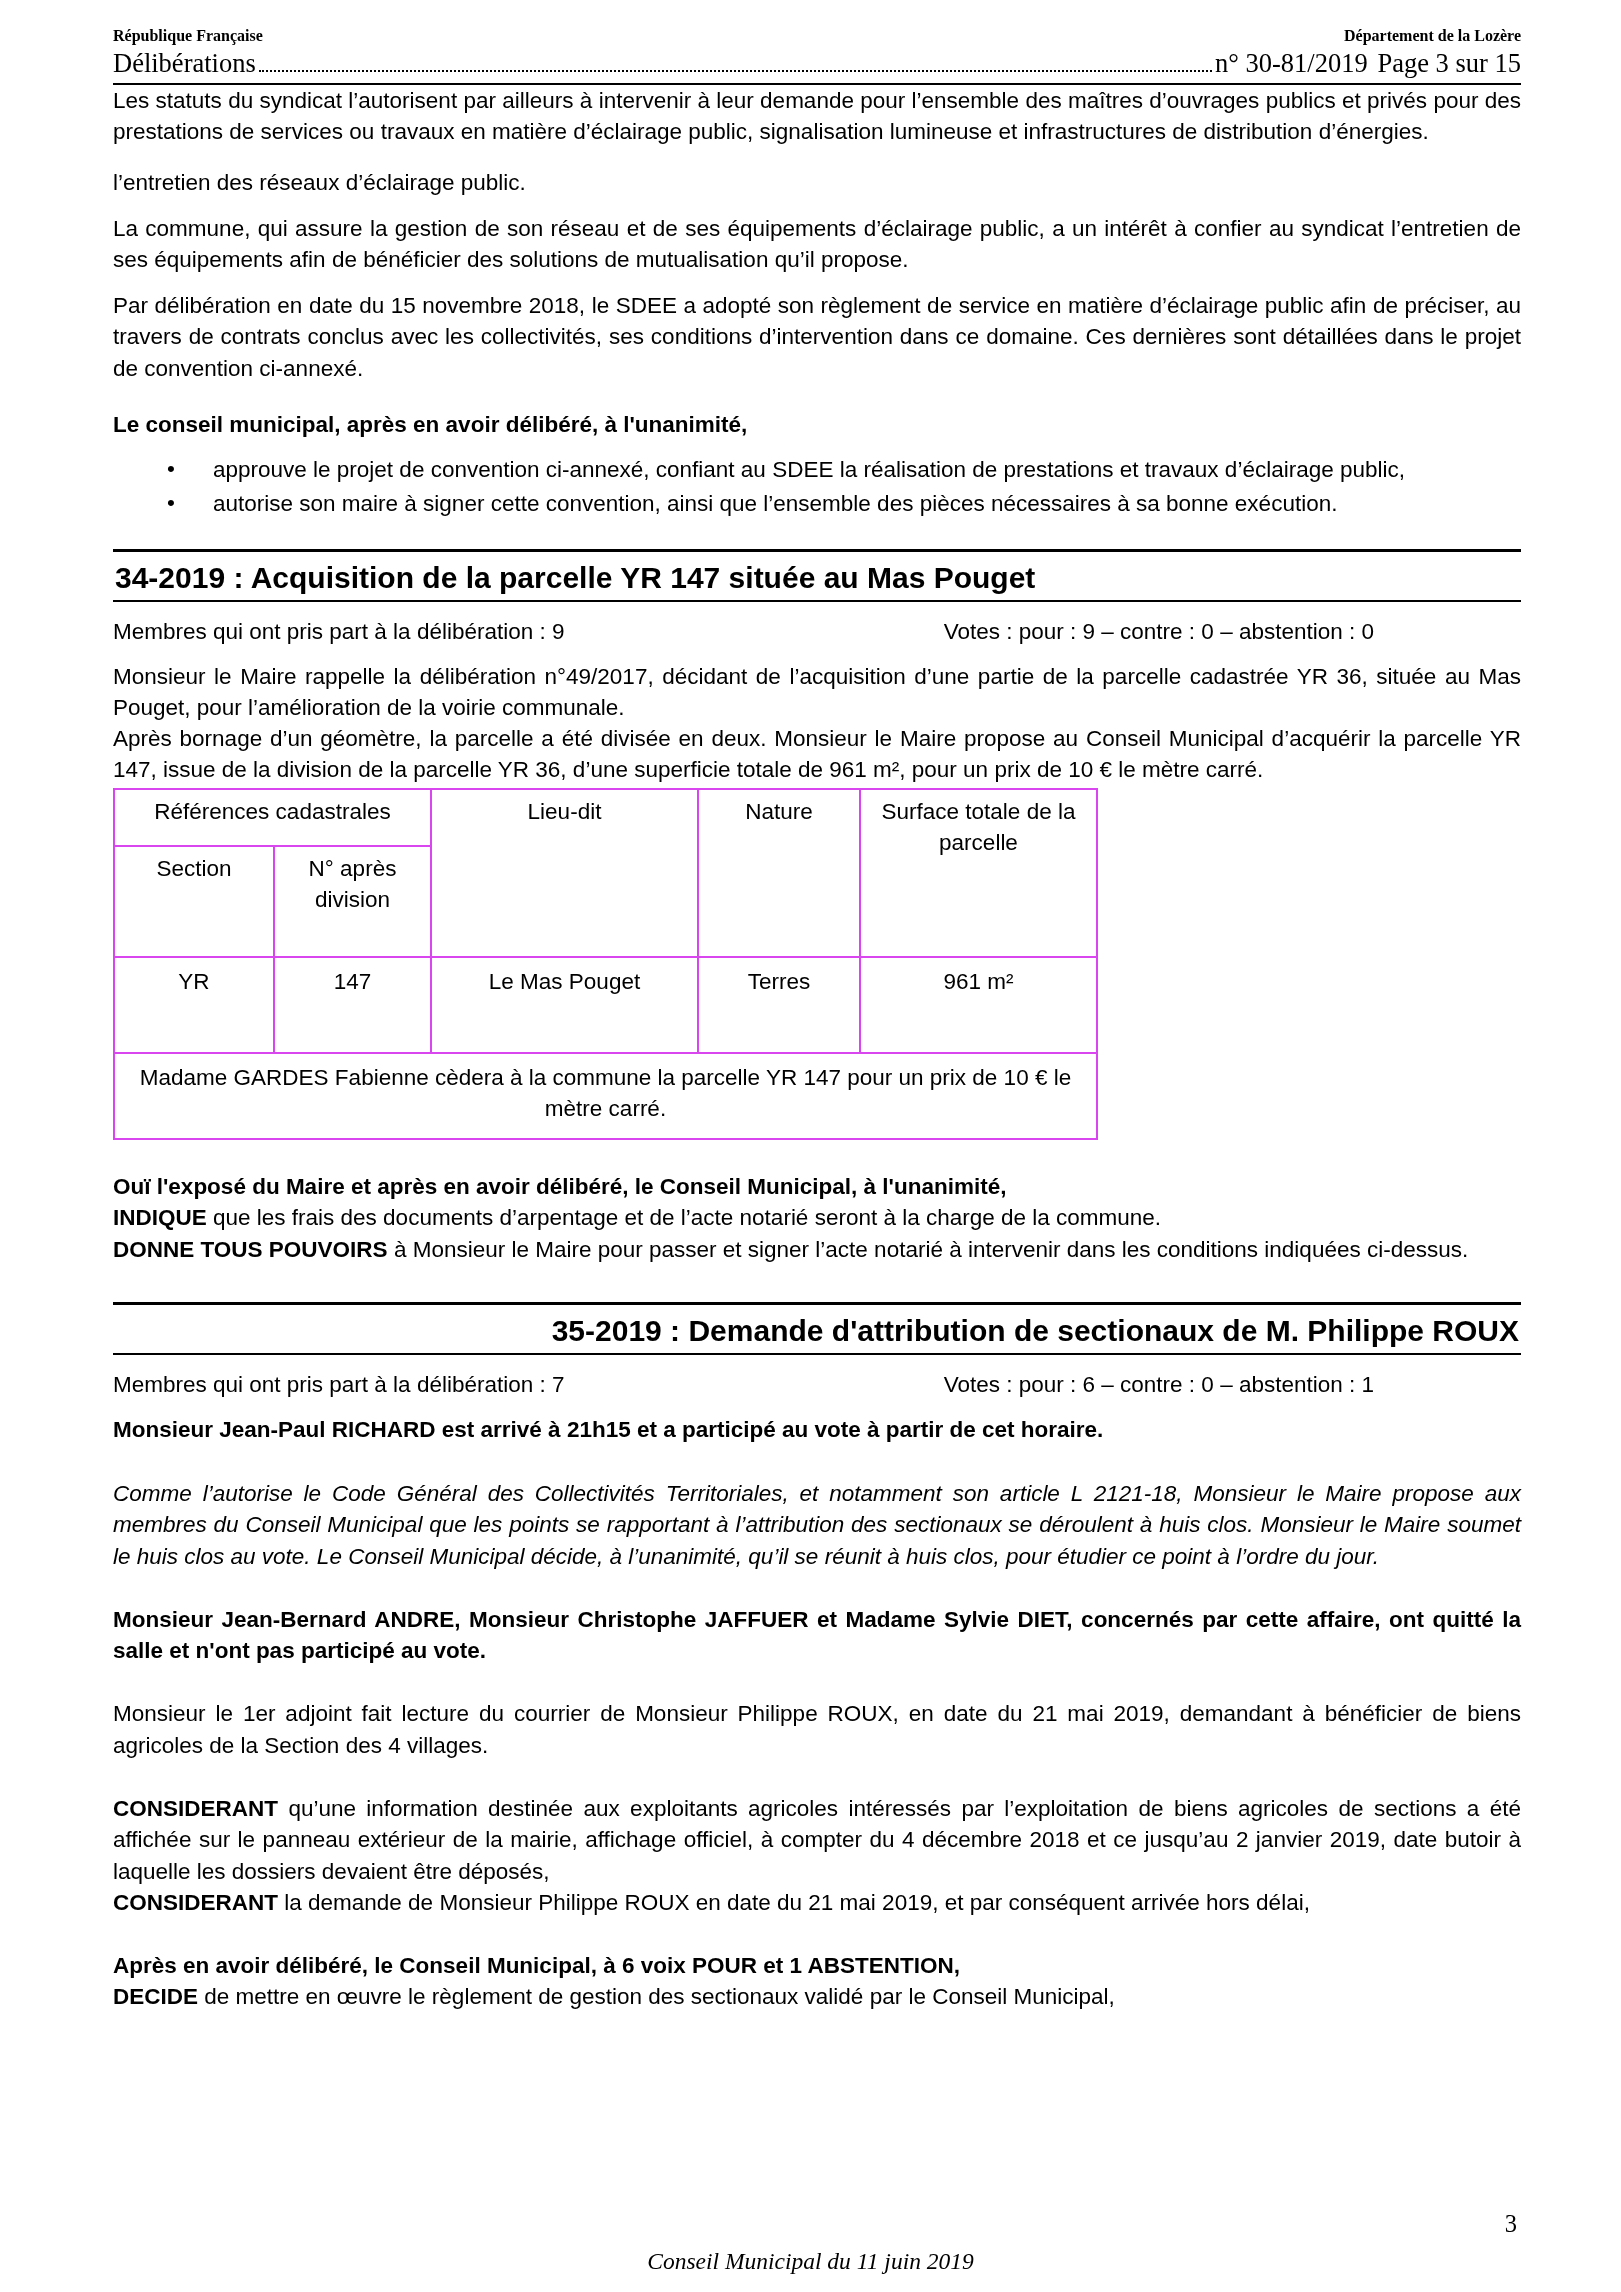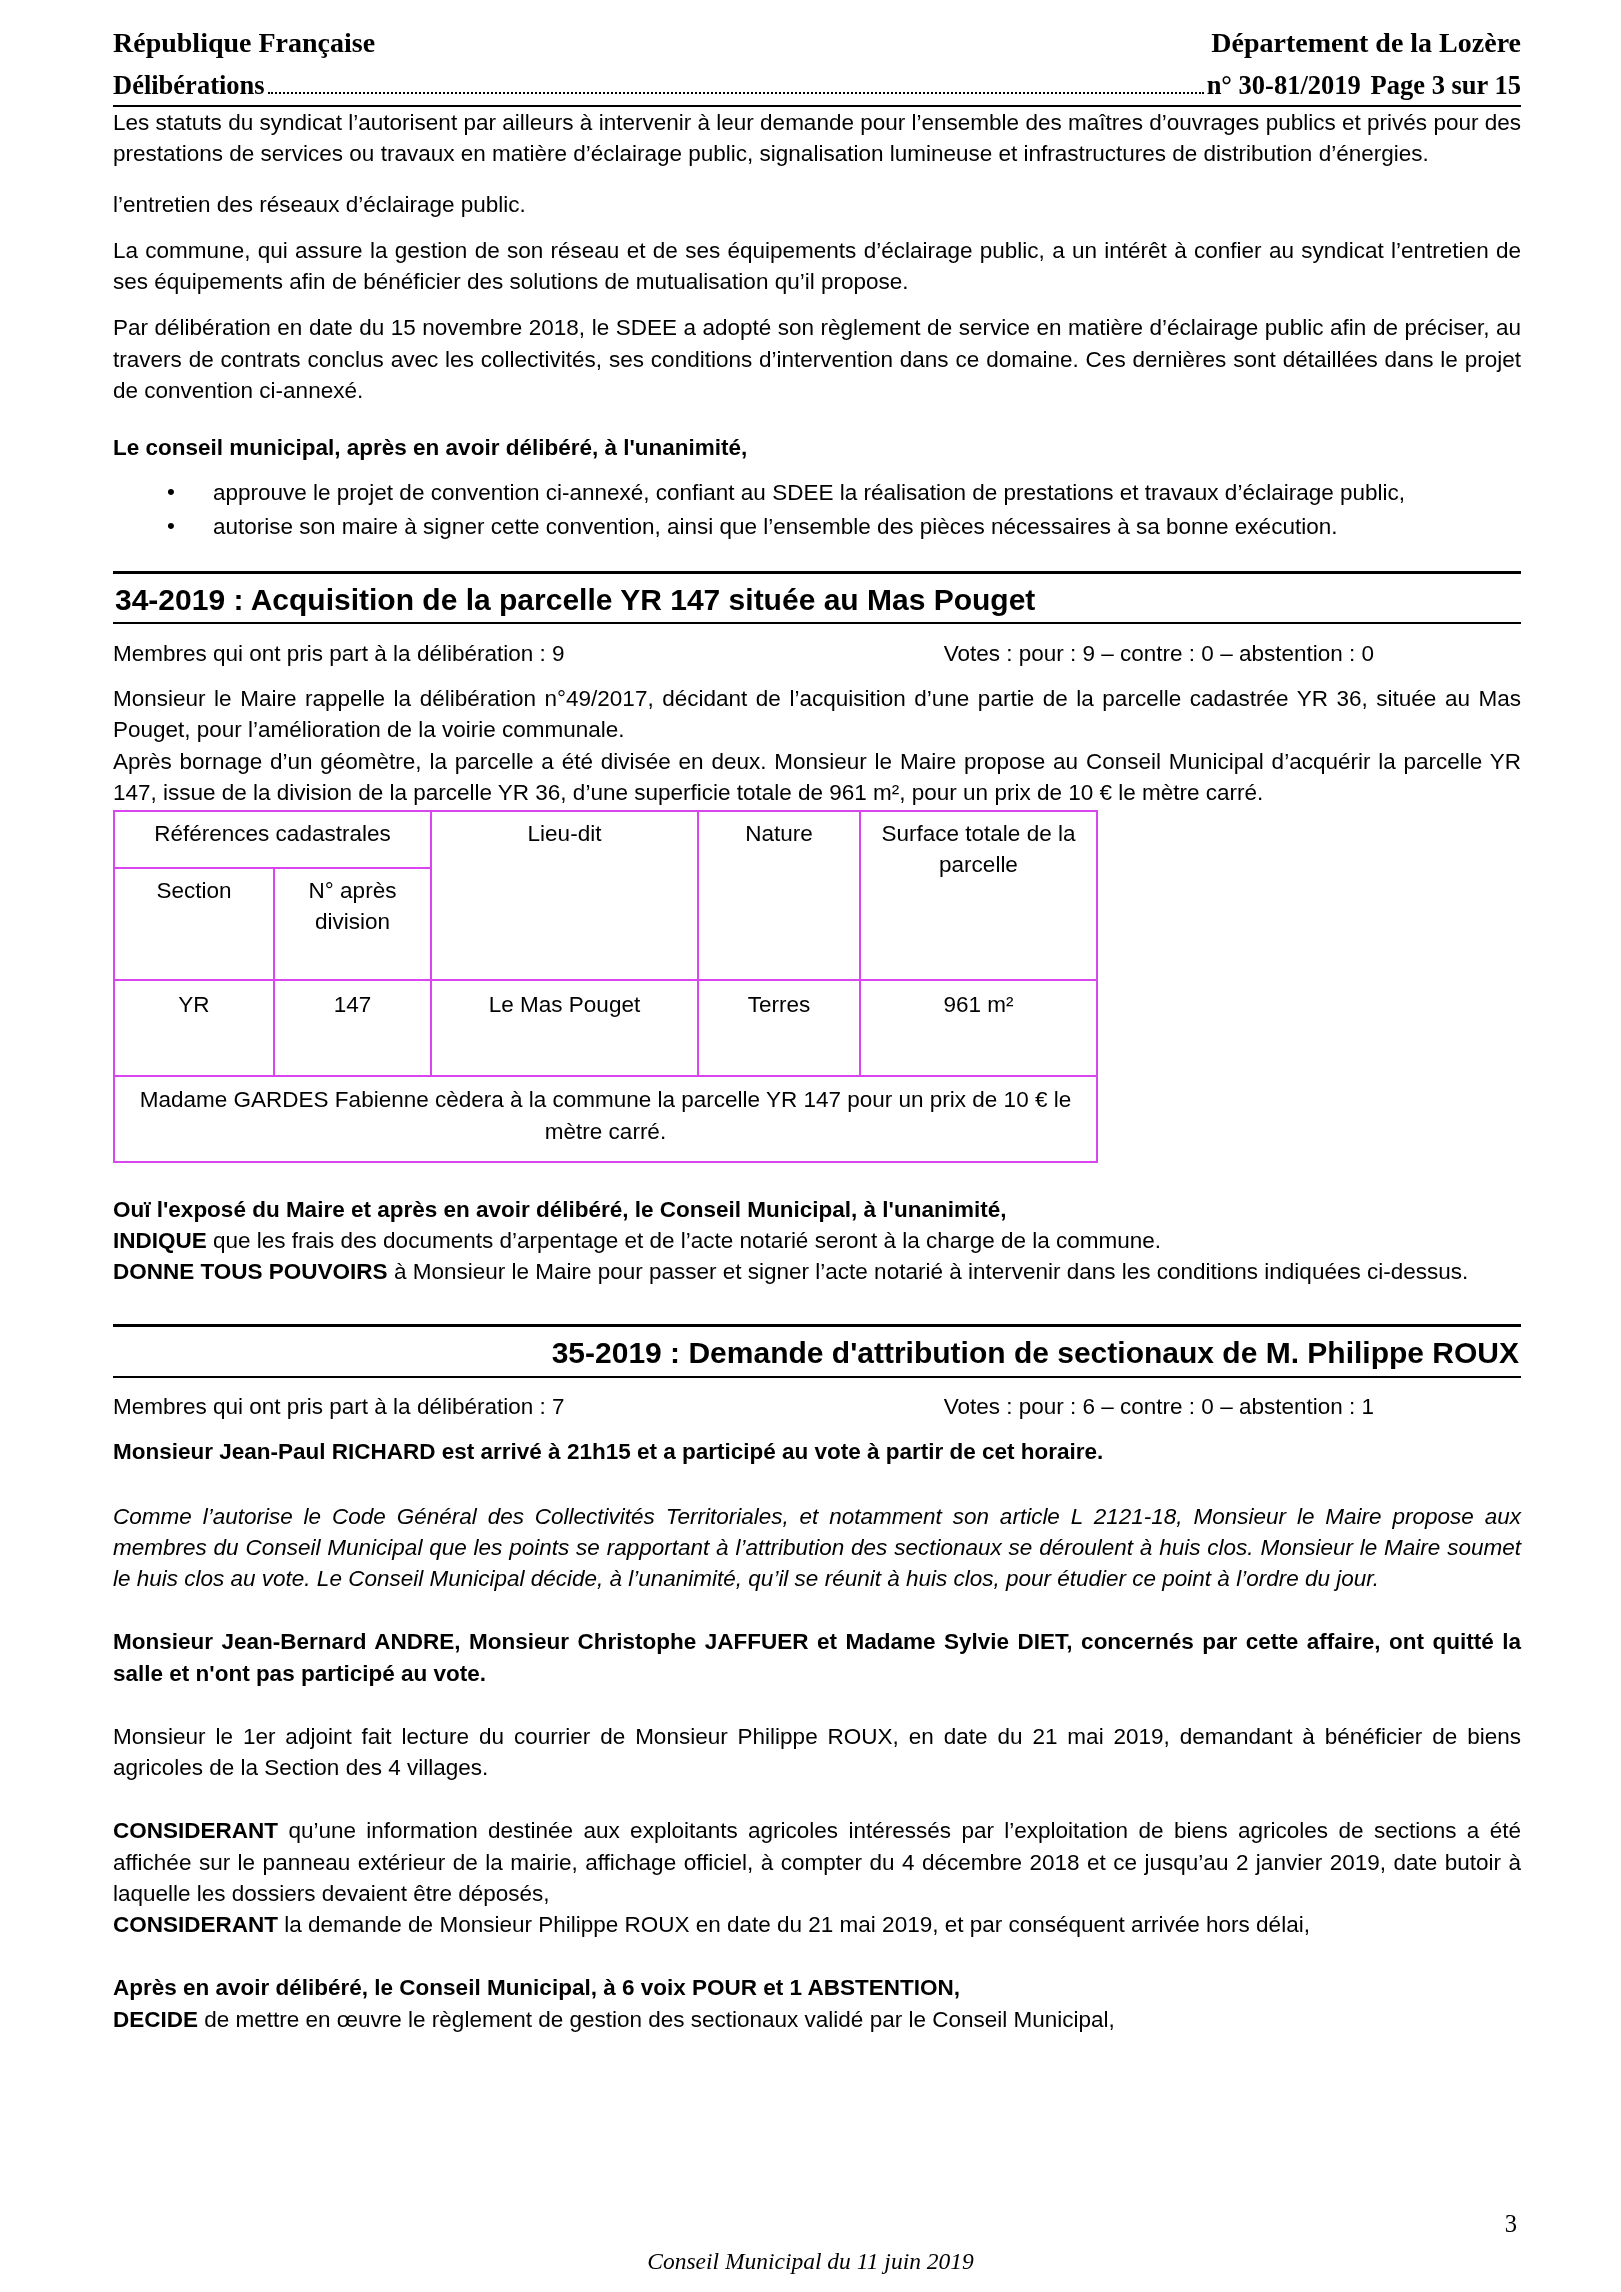--- a/index.html
+++ b/index.html
@@ -8,23 +8,23 @@
     width:1621px;height:2293px;
     background:#ffffff;color:#000;
     box-sizing:border-box;
     padding:25.5px 100px 0 113px;
     overflow:hidden;
     font-family:"Liberation Sans",sans-serif;
     font-size:22.5px;line-height:1.39;
   }
   
   .hdr-row1{display:flex;justify-content:space-between;
-    font-family:"Liberation Serif",serif;font-weight:bold;font-size:28px;line-height:1.2;}
+    font-family:"Liberation Serif",serif;font-weight:bold;font-size:16px;line-height:1.2;}
   .hdr-row2{display:flex;align-items:center;
-    font-family:"Liberation Serif",serif;font-weight:bold;font-size:26.5px;line-height:1.25;margin-top:10px;}
+    font-family:"Liberation Serif",serif;font-weight:normal;font-size:26.5px;line-height:1.25;margin-top:2px;}
   .leader{flex:1;align-self:flex-end;border-bottom:2.9px dotted #000;margin:0 2.9px 7.8px;}
   .hdr-pageinfo{margin-left:9.8px;}
   .hdr-rule{border:none;border-top:2.9px solid #000;margin:2.9px 0 0;}
   
   .para{margin:0 0 14.7px;text-align:justify;}
   .first-line{margin:19.6px 0 14.7px;text-align:left;}
   .b{font-weight:bold;}
   .decision-lead{margin:25.5px 0 13.7px;font-weight:bold;text-align:left;}
   .bullets{margin:0 0 9.8px;}
   .bullet-item{position:relative;padding-left:100px;margin-bottom:2.9px;text-align:justify;}

